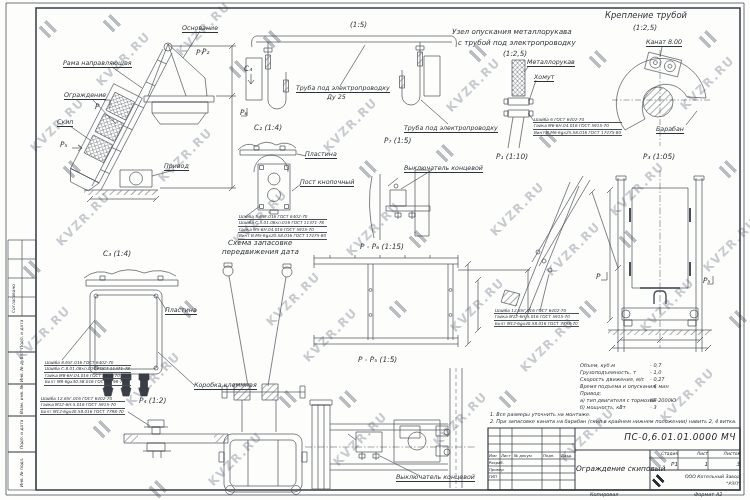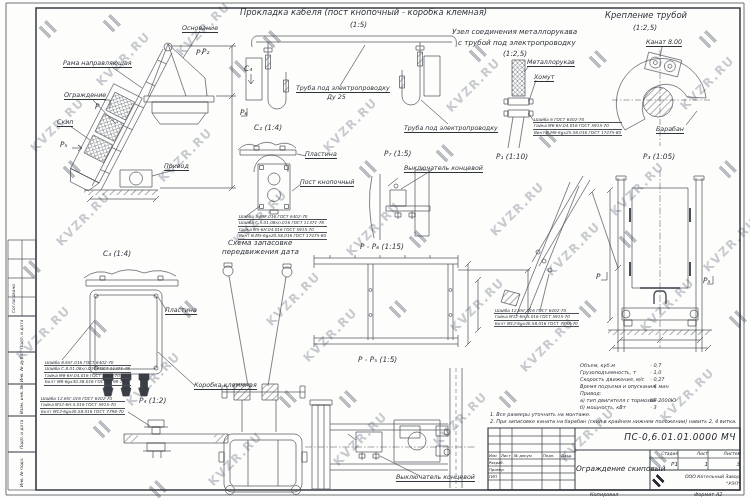--- a/index.html
+++ b/index.html
@@ -459,23 +459,22 @@
           <line x1="488" y1="473" x2="575" y2="473"></line>
         <line x1="488" y1="480" x2="575" y2="480"></line>
         <line x1="500" y1="428" x2="500" y2="490"></line>
           <line x1="512" y1="428" x2="512" y2="490"></line>
         <line x1="542" y1="428" x2="542" y2="490"></line>
           <line x1="560" y1="428" x2="560" y2="490"></line>
       </g>
     </g>
   </svg>
 
-  <span class="lbl ttl" style="left:240px;top:7px">Прокладка кабеля (пост кнопочный - коробка клемная)</span>
   <span class="lbl mid" style="left:350px;top:20px">(1:5)</span>
-  <span class="lbl mid" style="left:452px;top:27px">Узел соединения металлорукава</span>
+  <span class="lbl mid" style="left:452px;top:27px">Узел опускания металлорукава</span>
   <span class="lbl mid" style="left:458px;top:38px">с трубой под электропроводку</span>
   <span class="lbl mid" style="left:503px;top:49px">(1:2,5)</span>
   <span class="lbl ttl" style="left:605px;top:10px">Крепление трубой</span>
   <span class="lbl mid" style="left:633px;top:23px">(1:2,5)</span>
 
   <span class="lbl und" style="left:182px;top:24px">Основание</span>
   <span class="lbl und" style="left:63px;top:59px">Рама направляющая</span>
   <span class="lbl und" style="left:64px;top:91px">Ограждение</span>
   <span class="lbl und" style="left:57px;top:118px">Скип</span>
   <span class="lbl und" style="left:164px;top:162px">Привод</span>
@@ -493,21 +492,21 @@
   <span class="lbl und" style="left:194px;top:381px">Коробка клеммная</span>
   <span class="lbl und" style="left:396px;top:473px">Выключатель концевой</span>
 
   <span class="lbl mark" style="left:244px;top:64px">C₄</span>
   <span class="lbl mark" style="left:240px;top:108px">P₆</span>
   <span class="lbl mark" style="left:202px;top:47px">P₂</span>
   <span class="lbl mark" style="left:196px;top:48px">P₇</span>
   <span class="lbl mark" style="left:95px;top:102px">P</span>
   <span class="lbl mark" style="left:60px;top:140px">P₅</span>
   <span class="lbl mark" style="left:254px;top:123px">C₂ (1:4)</span>
-  <span class="lbl mark" style="left:384px;top:149px">P₇ (1:5)</span>
+  <span class="lbl mark" style="left:384px;top:136px">P₇ (1:5)</span>
   <span class="lbl mark" style="left:496px;top:152px">P₁ (1:10)</span>
   <span class="lbl mark" style="left:643px;top:152px">P₃ (1:05)</span>
   <span class="lbl mark" style="left:103px;top:249px">C₃ (1:4)</span>
   <span class="lbl mark" style="left:139px;top:396px">P₄ (1:2)</span>
   <span class="lbl mark" style="left:360px;top:242px">P - P₆ (1:15)</span>
   <span class="lbl mark" style="left:358px;top:355px">P - P₅ (1:5)</span>
   <span class="lbl mark" style="left:596px;top:272px">P</span>
   <span class="lbl mark" style="left:703px;top:276px">P₅</span>
 
   <span class="lbl mid" style="left:228px;top:238px">Схема запасовке</span>

